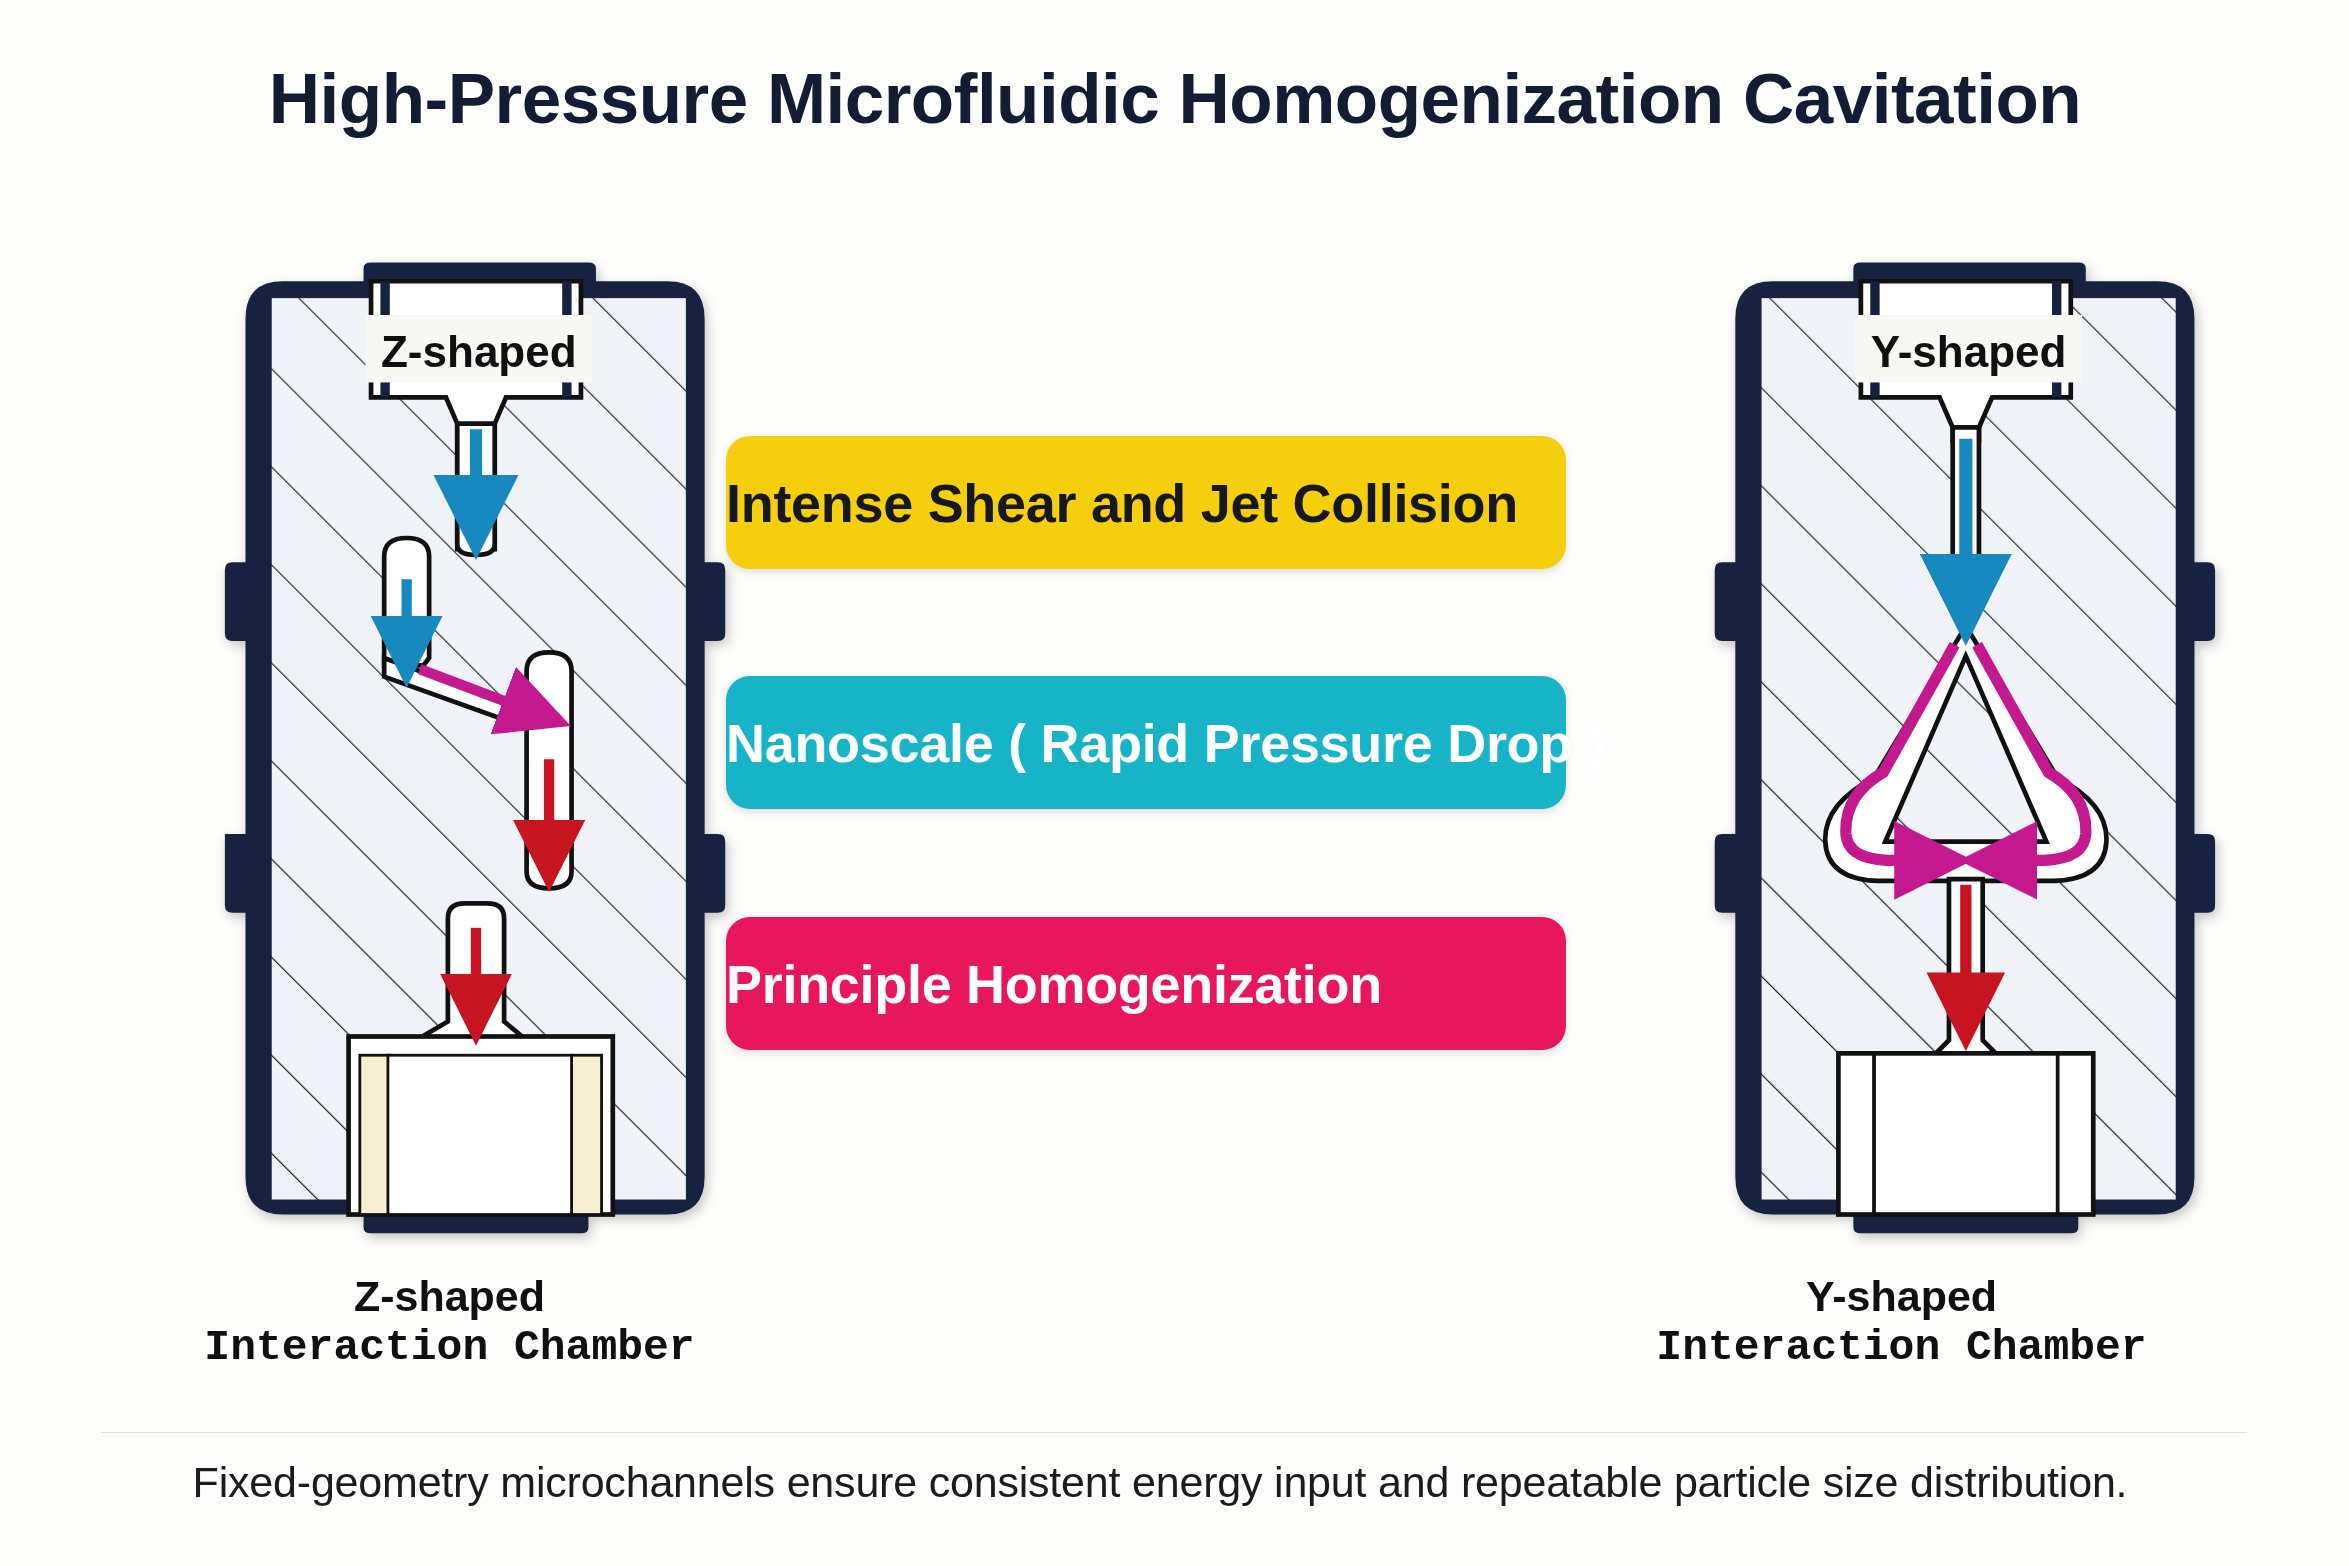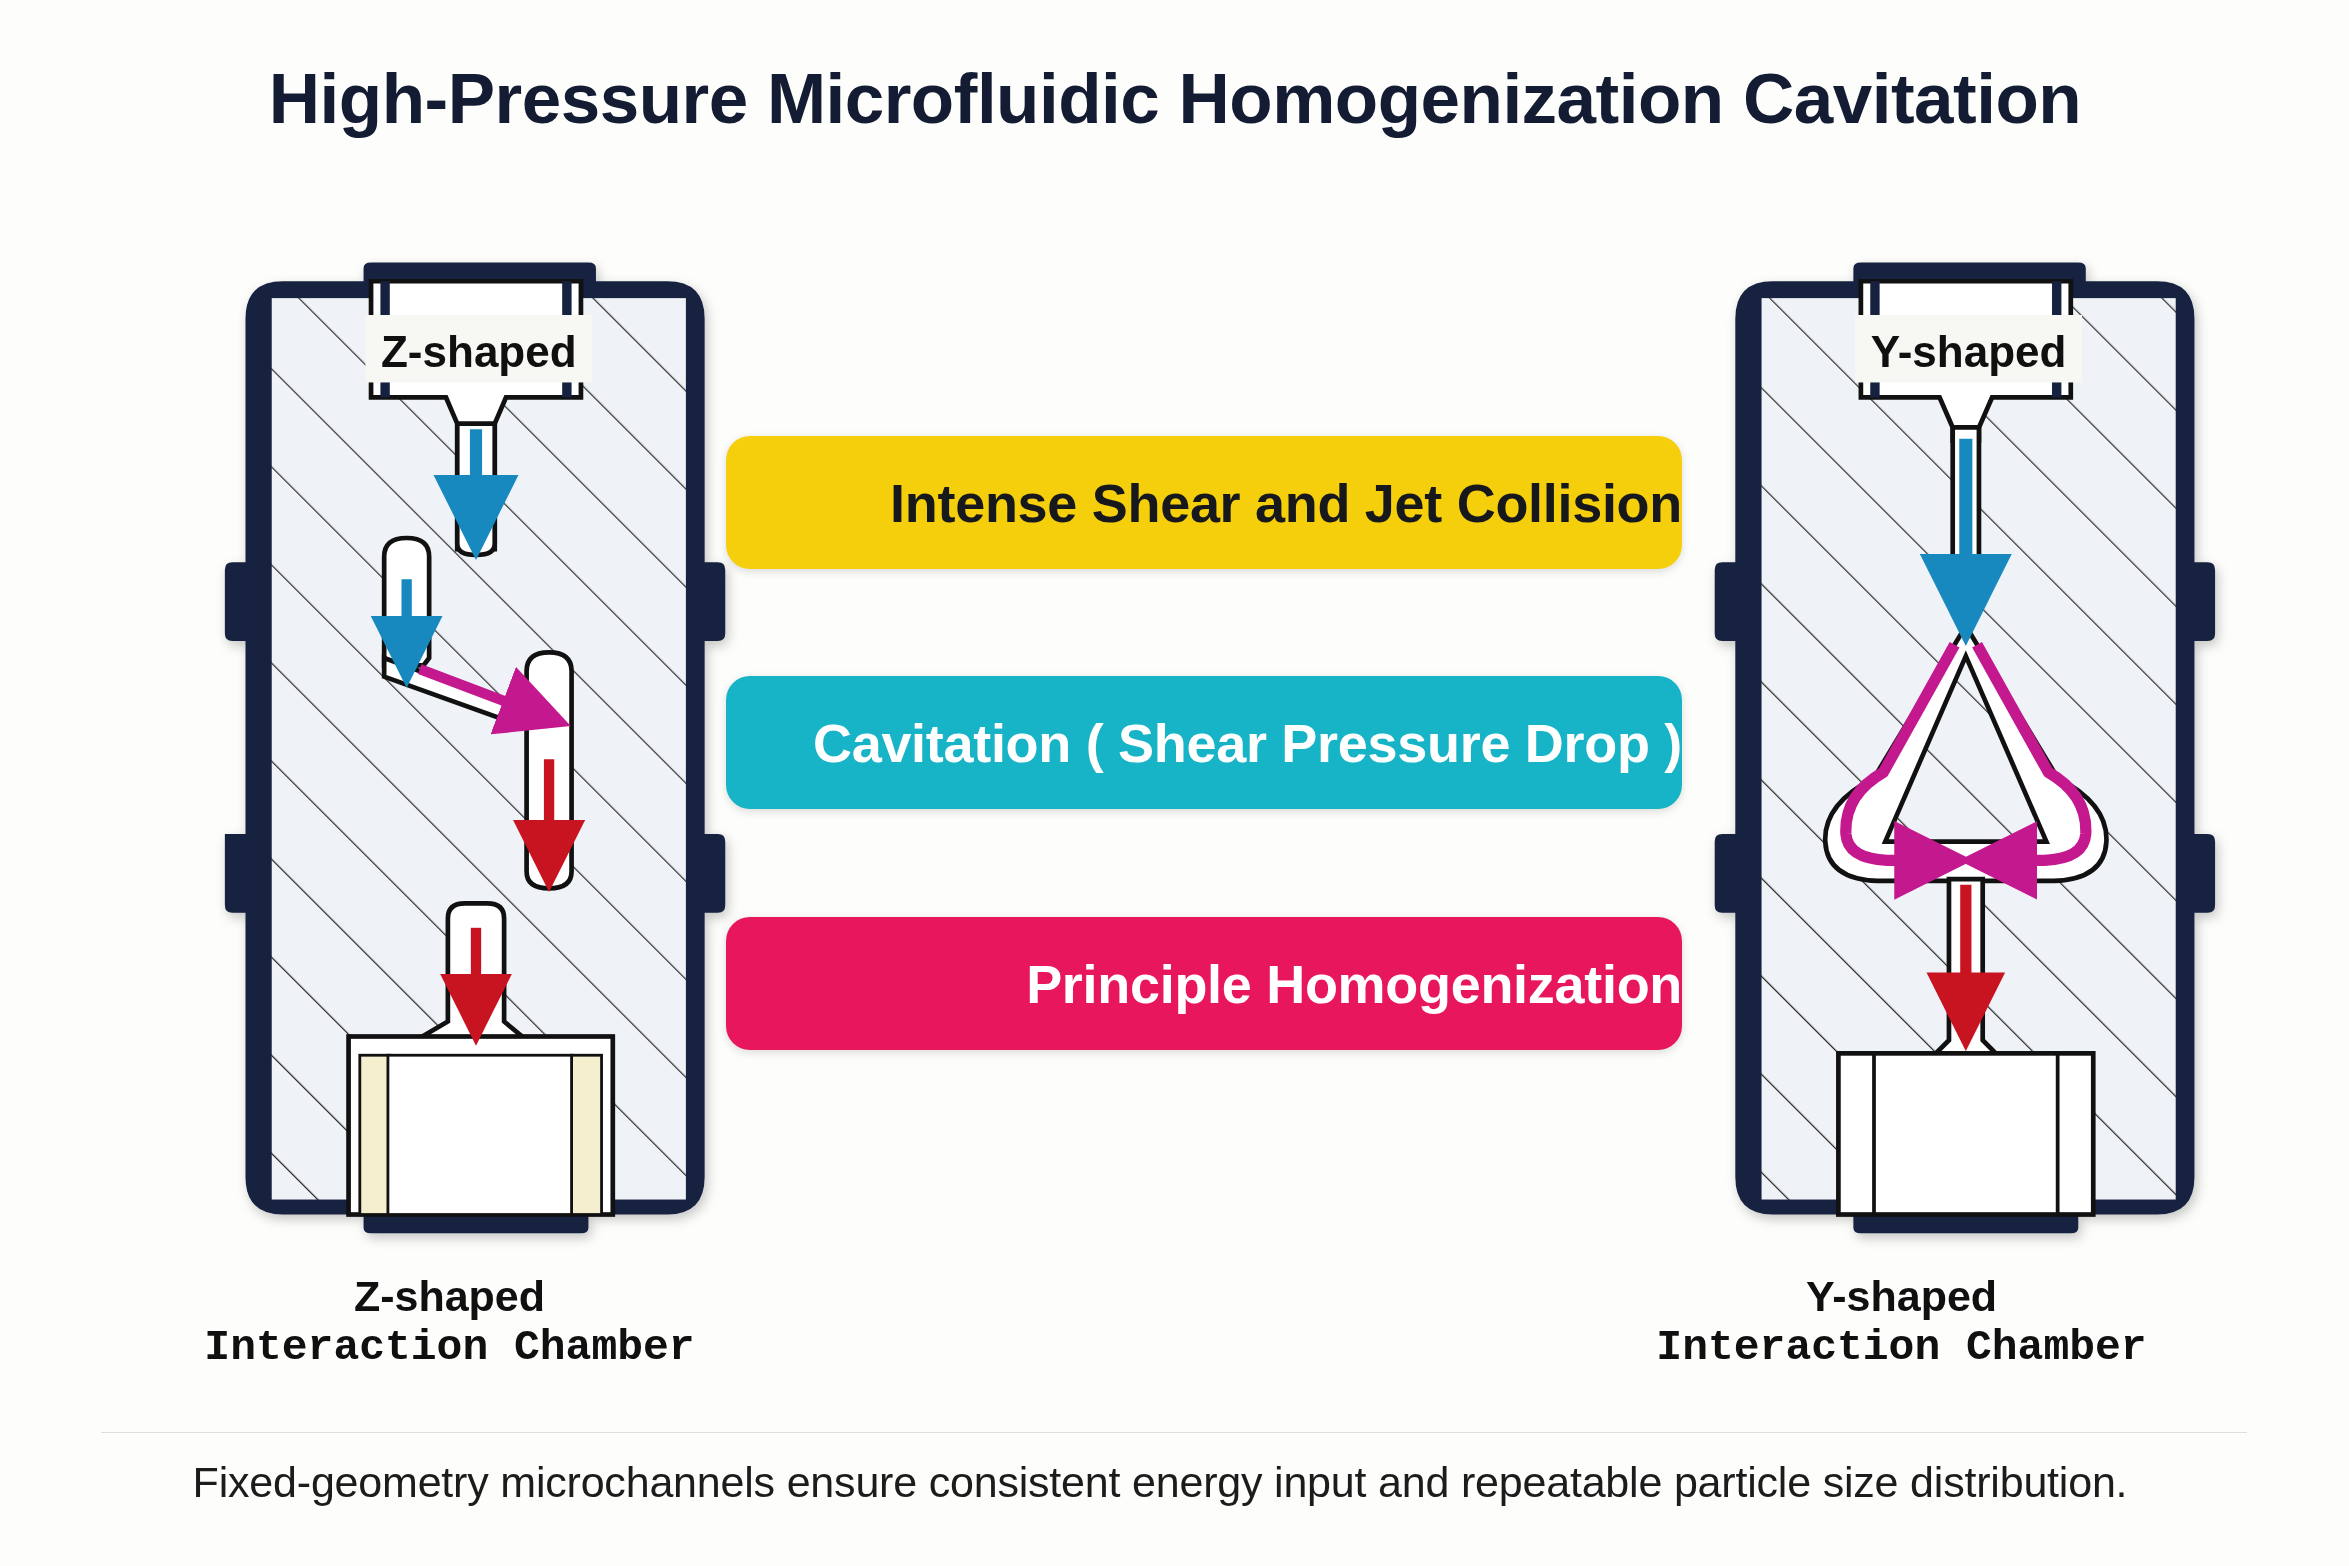--- a/index.html
+++ b/index.html
@@ -29,26 +29,26 @@
     font-weight: 600;
     letter-spacing: -0.5px;
     color: #141c33;
     font-family: "Liberation Sans", sans-serif;
   }
 
   
   .banner {
     position: absolute;
     left: 726px;
-    width: 956px;
+    width: 840px;
     height: 133px;
     border-radius: 24px;
     display: flex;
     align-items: center;
-    justify-content: flex-end;
+    justify-content: flex-start;
     font-size: 54px;
     font-weight: 600;
     letter-spacing: -0.3px;
     box-shadow: 0 2.8px 8.4px rgba(0,0,0,0.13);
   }
   .banner-1 { top: 436px; background: #F5CE0C; color: #16181c; }
   .banner-2 { top: 676px; background: #16B4C6; color: #ffffff; }
   .banner-3 { top: 917px; background: #E8175D; color: #ffffff; }
   .banner span { display: inline-block; white-space: nowrap; }
 
@@ -248,21 +248,21 @@
 
       <rect x="1980" y="336" width="242" height="72" fill="#F7F7F4"></rect>
       <text class="chamber-label" x="2101" y="392" text-anchor="middle">Y-shaped</text>
     </g>
   </svg>
 
   <div class="banner banner-1">
     <span>Intense Shear and Jet Collision</span>
   </div>
   <div class="banner banner-2">
-    <span>Cavitation ( Shear Pressure Drop )</span>
+    <span>Nanoscale ( Rapid Pressure Drop )</span>
   </div>
   <div class="banner banner-3">
     <span>Principle Homogenization</span>
   </div>
 
   <div class="caption left">
     <span>Z-shaped</span>
     <span class="l2">Interaction Chamber</span>
   </div>
   <div class="caption right">

